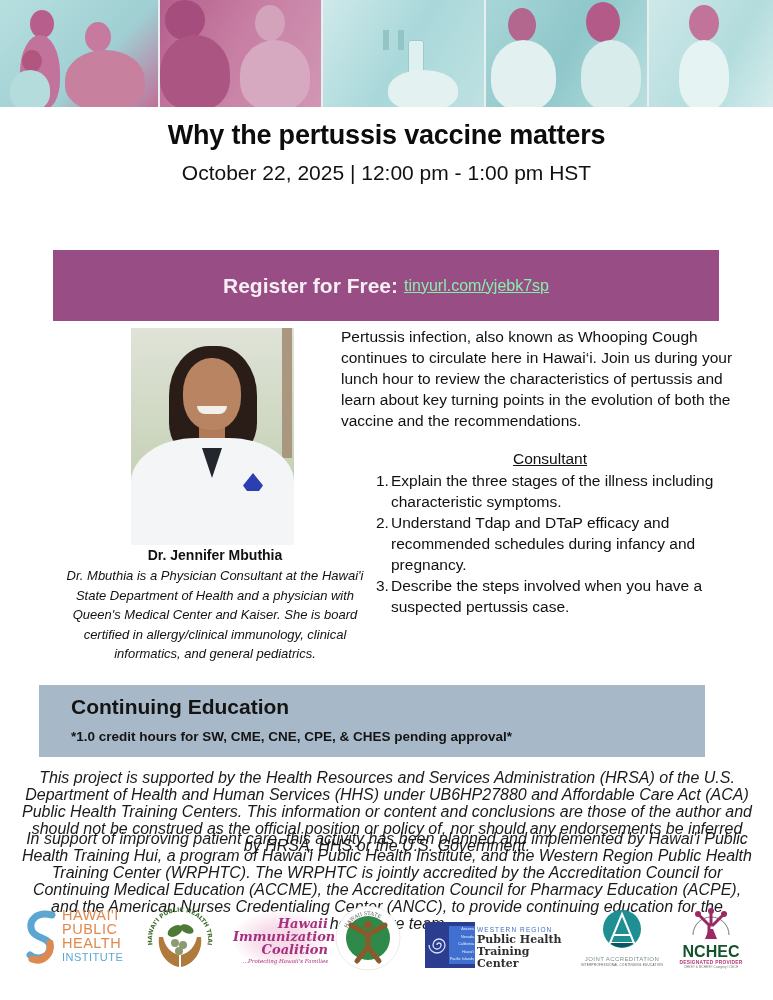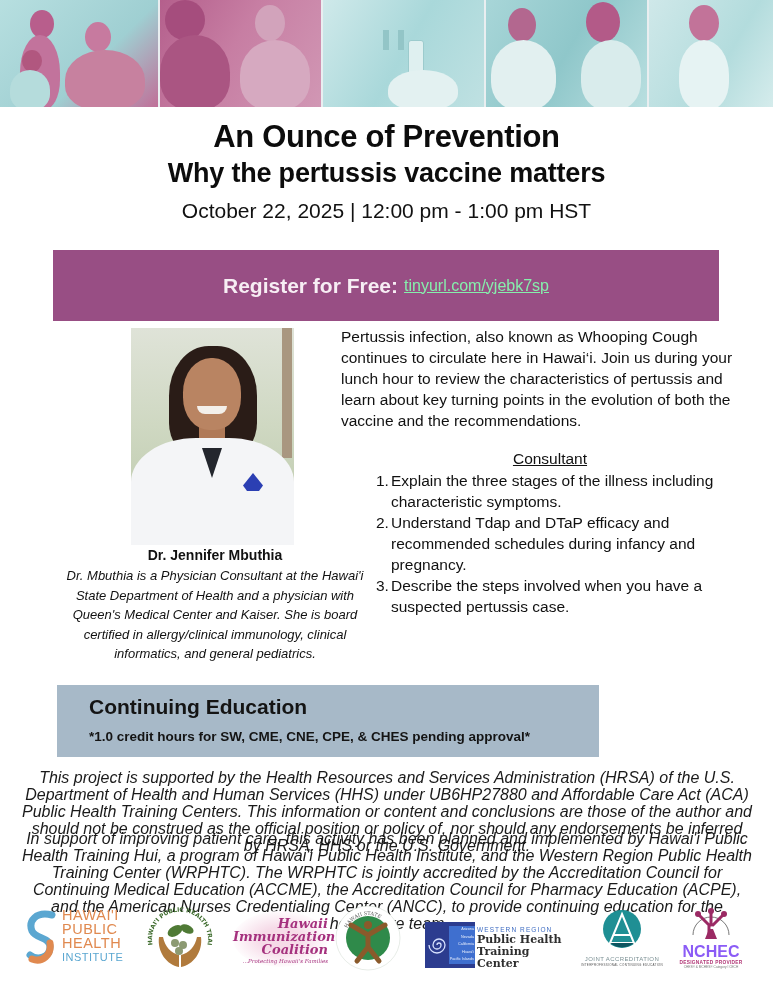--- a/index.html
+++ b/index.html
@@ -43,21 +43,21 @@
     .speaker-bio { position: absolute; left: 55px; top: 566px; width: 320px; text-align: center; font-style: italic; font-size: 13px; line-height: 19.5px; color: #111; }
 
     
     .desc { position: absolute; left: 341px; top: 326px; width: 395px; font-size: 15.5px; line-height: 21px; color: #111; }
     .objectives-title { position: absolute; left: 490px; top: 450px; width: 120px; text-align: center; font-size: 15.5px; text-decoration: underline; color: #111; }
     .objectives { position: absolute; left: 376px; top: 470px; width: 360px; list-style: none; font-size: 15.5px; line-height: 21px; color: #111; }
     .objectives li { position: relative; padding-left: 15px; }
     .objectives li .num { position: absolute; left: 0; top: 0; }
 
     
-    .ce { position: absolute; left: 57px; top: 685px; width: 542px; height: 72px; background: #a7b9c8; }
+    .ce { position: absolute; left: 39px; top: 685px; width: 666px; height: 72px; background: #a7b9c8; }
     .ce .ce-title { position: absolute; left: 32px; top: 10px; font-size: 21px; font-weight: bold; color: #141414; }
     .ce .ce-note { position: absolute; left: 32px; top: 44px; font-size: 13.5px; font-weight: bold; color: #141414; }
 
     
     .disclaimer { position: absolute; left: 22px; width: 730px; text-align: center; font-style: italic; font-size: 16px; line-height: 17px; color: #1a1a1a; }
     .d1 { top: 769px; }
     .d2 { top: 830px; }
 
     
     .logos { position: absolute; left: 0; top: 905px; width: 696px; height: 70px; }
@@ -74,21 +74,21 @@
     .wrphtc { left: 425px; top: 17px; width: 145px; height: 46px; }
     .wrphtc .box { position: absolute; left: 0; top: 0; width: 50px; height: 46px; background: #2c3c8f; }
     .wrphtc .states { position: absolute; left: 24px; top: 4px; width: 26px; height: 38px; background: #3f6fcf; font-size: 3.8px; line-height: 7.5px; color: #e8eefc; text-align: right; padding-right: 1px; }
     .wrphtc .wr { position: absolute; left: 52px; top: 4px; font-size: 6.5px; letter-spacing: 1.1px; color: #3e6cc2; }
     .wrphtc .ph { position: absolute; left: 52px; top: 12px; font-family: "DejaVu Serif", serif; font-size: 11px; line-height: 12px; color: #2e2e2e; font-weight: bold; }
     .ja { left: 578px; top: 4px; width: 88px; height: 62px; text-align: center; }
     .ja .circ { position: relative; margin: 0 auto; width: 40px; height: 40px; }
     .ja .t { font-size: 6px; letter-spacing: 0.4px; color: #7a8f93; margin-top: 3px; }
     .ja .s { font-size: 3px; color: #555; margin-top: 1px; letter-spacing: 0.3px; }
     .nchec { left: 678px; top: 0; width: 66px; height: 70px; text-align: center; }
-    .nchec .n { font-size: 16px; font-weight: bold; color: #8b5cf6; line-height: 16px; margin-top: 1px; }
+    .nchec .n { font-size: 16px; font-weight: bold; color: #14532d; line-height: 16px; margin-top: 1px; }
     .nchec .d { font-size: 4.8px; font-weight: bold; color: #b03575; letter-spacing: 0.3px; }
     .nchec .c { font-size: 3.2px; color: #777; }
   </style>
 </head>
 <body>
 
 <div class="banner">
   <div class="panel p1">
     <div class="head" style="left:30px;top:10px;width:24px;height:28px;background:#b85e8c;"></div>
     <div class="fig" style="left:20px;top:35px;width:40px;height:75px;background:#c2739c;"></div>
@@ -115,21 +115,20 @@
     <div class="head" style="left:100px;top:2px;width:34px;height:40px;background:#b35a88;"></div>
     <div class="fig" style="left:95px;top:40px;width:60px;height:70px;background:#d9ecec;"></div>
   </div>
   <div class="panel p5">
     <div class="head" style="left:40px;top:5px;width:30px;height:36px;background:#c27399;"></div>
     <div class="fig" style="left:30px;top:40px;width:50px;height:70px;background:#e6f3f3;"></div>
   </div>
 </div>
 
 <div class="title-wrap">
-  <div class="title">An Ounce of Prevention</div>
   <div class="subtitle">Why the pertussis vaccine matters</div>
   <div class="dateline">October 22, 2025 | 12:00 pm - 1:00 pm HST</div>
 </div>
 
 <div class="register">
   <span class="label">Register for Free:</span>
   <a>tinyurl.com/yjebk7sp</a>
 </div>
 
 <div class="photo">

